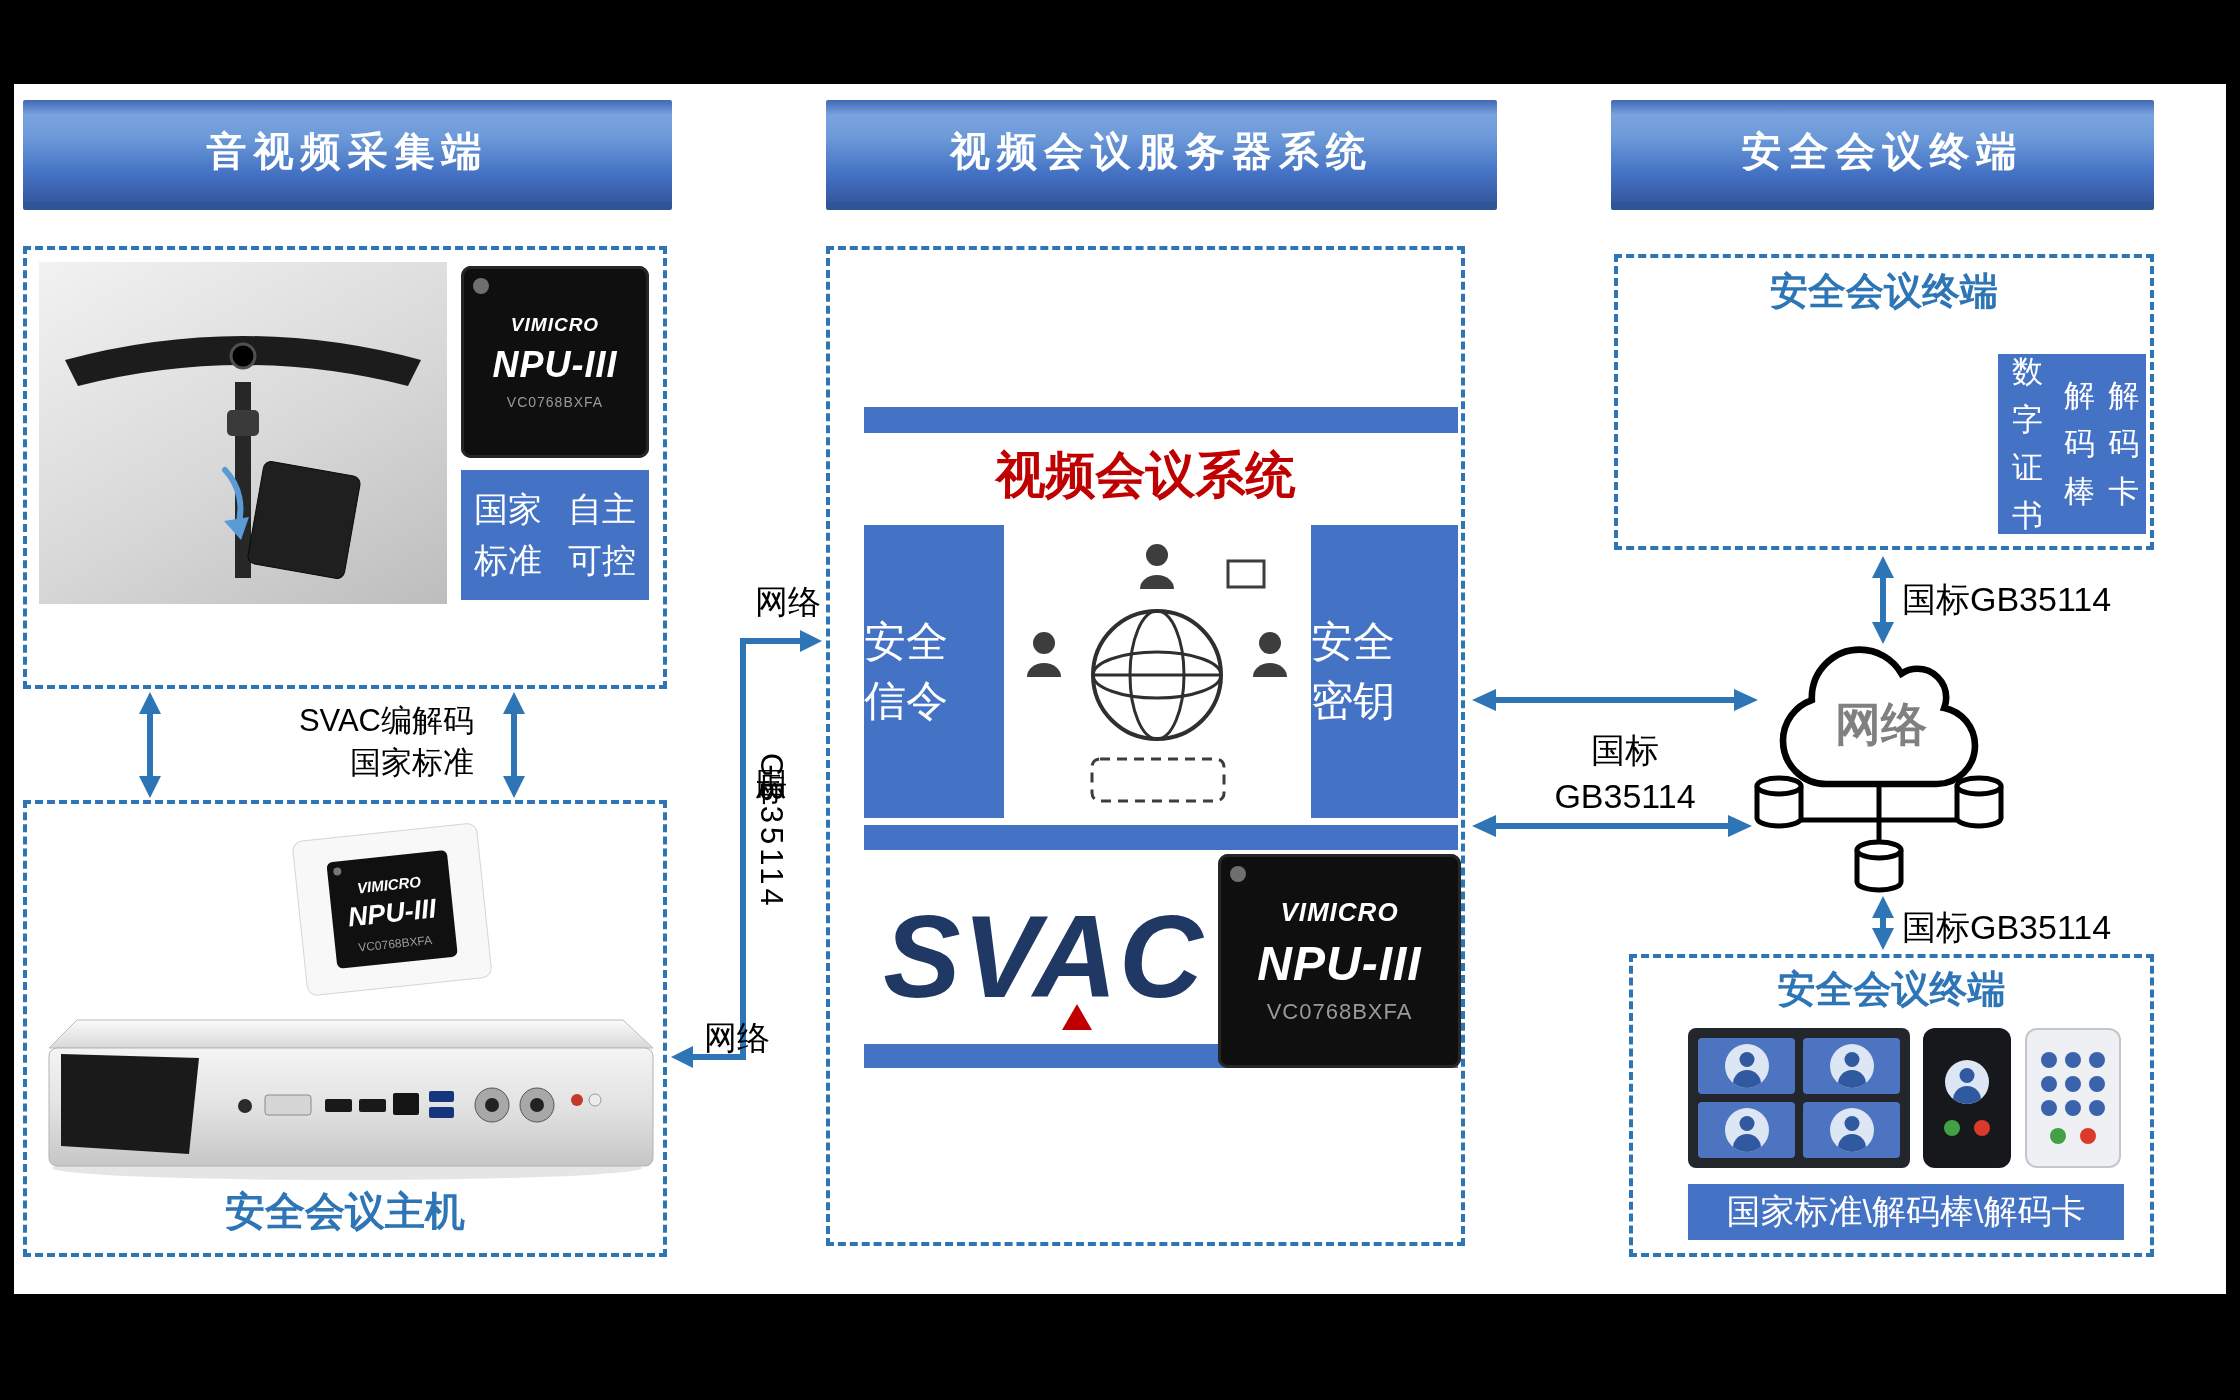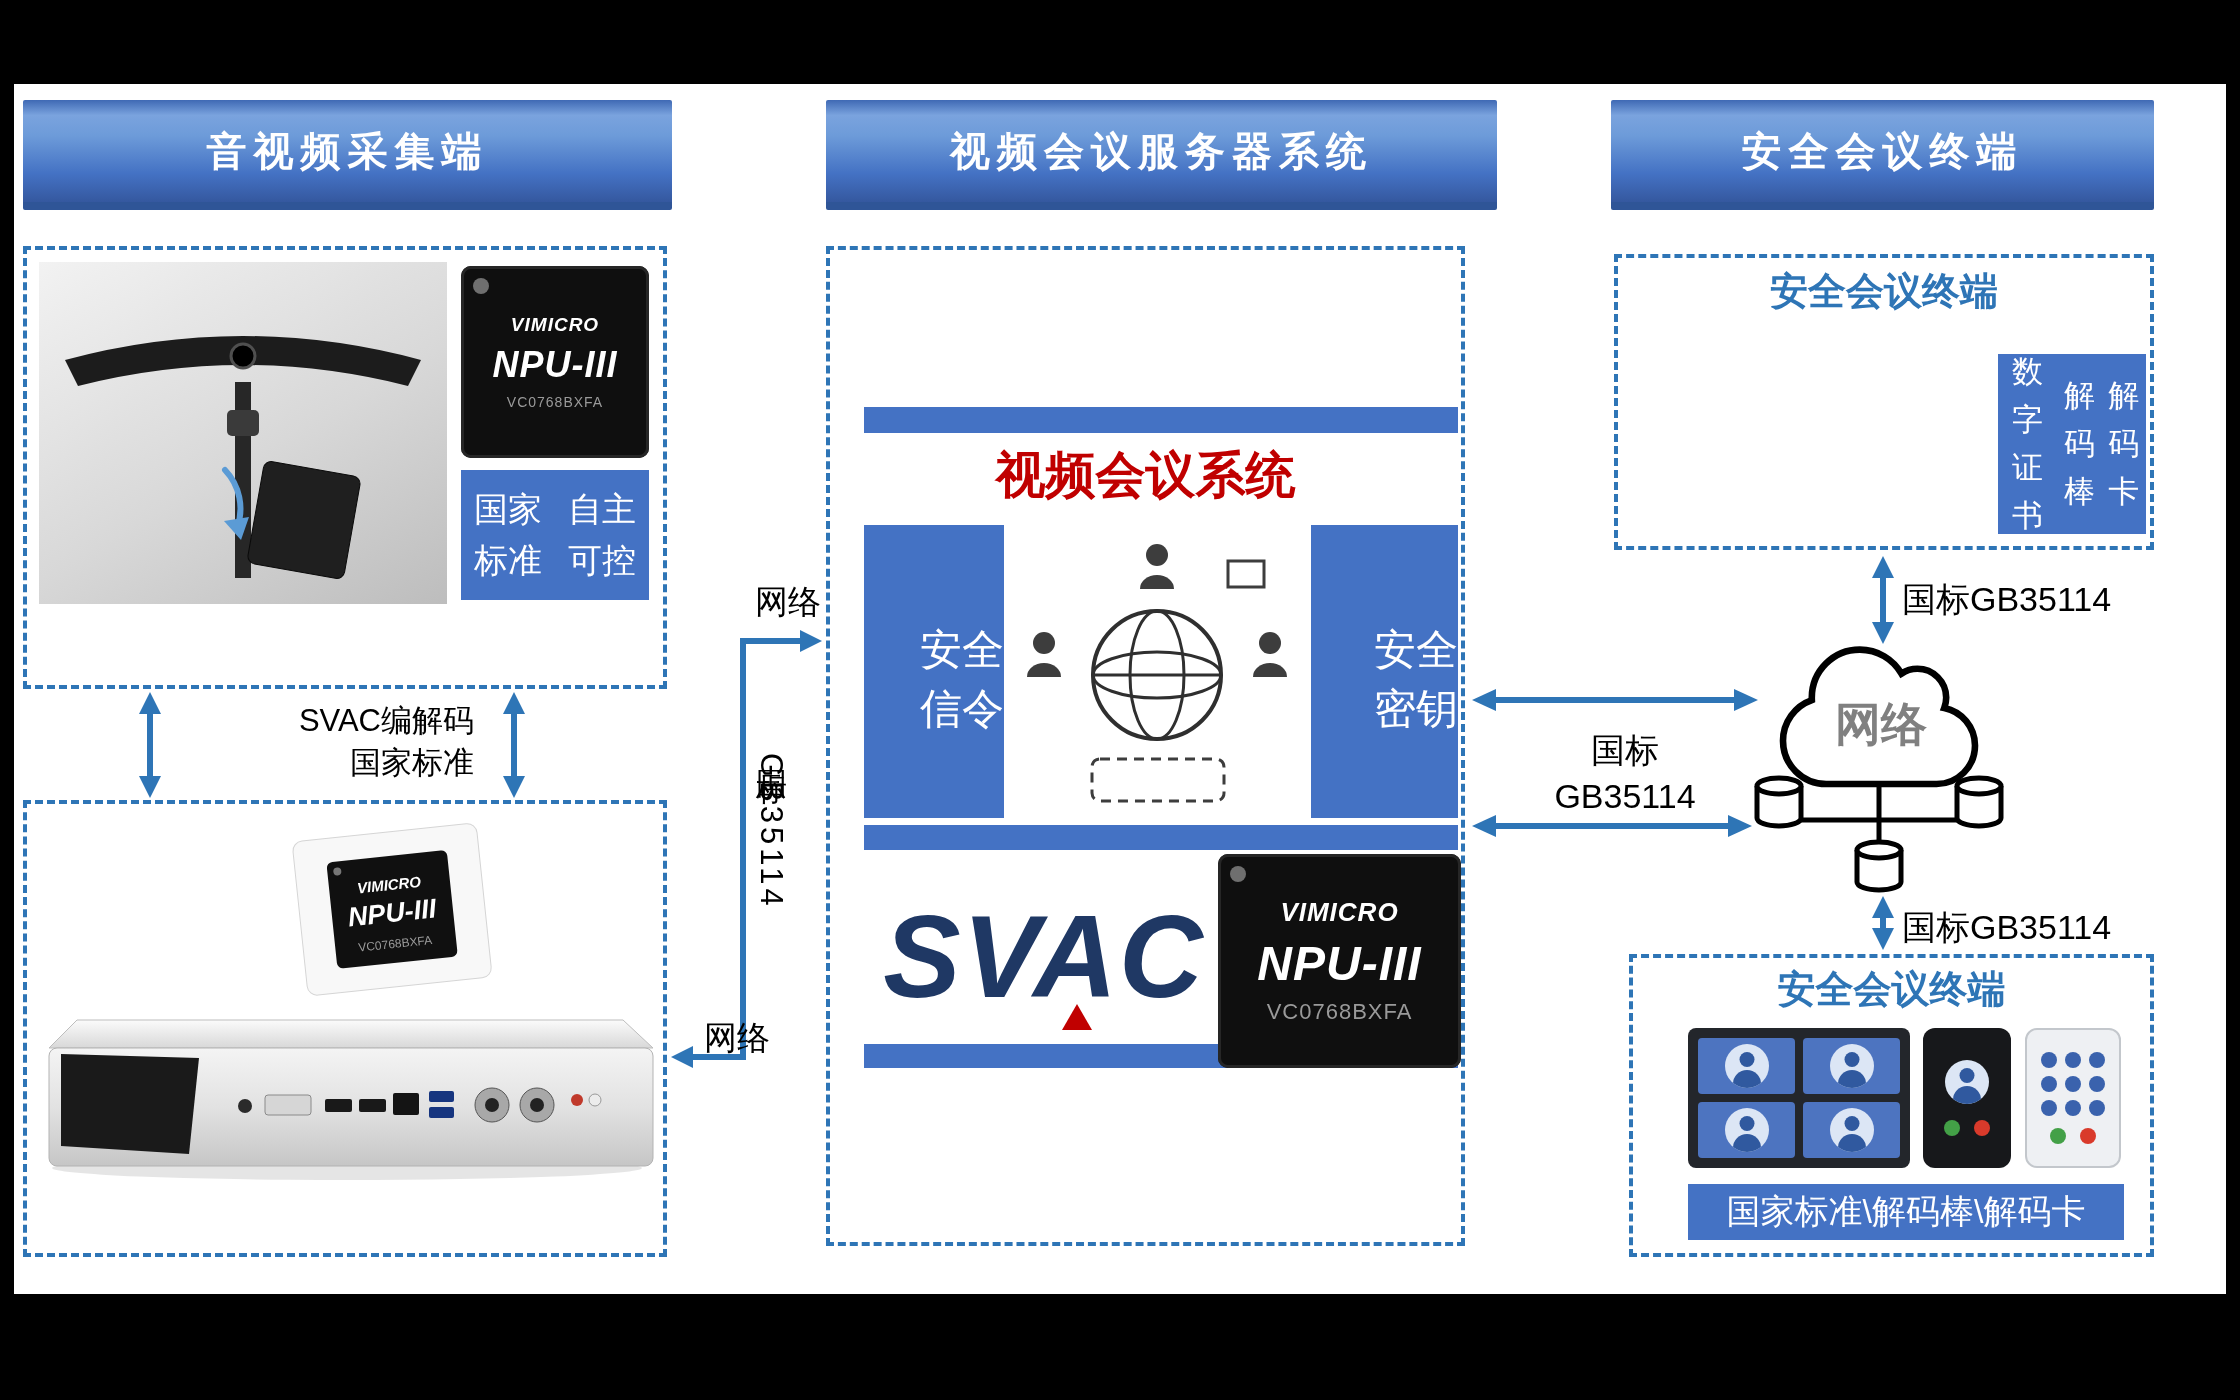--- a/index.html
+++ b/index.html
@@ -28,22 +28,22 @@
     box-shadow:inset 0 0 0 3px #262626; }
   .chip .pin { position:absolute; left:12px; top:12px; width:16px; height:16px; border-radius:50%; background:#6f6f6f; }
   .chip .brand { font-style:italic; font-weight:bold; letter-spacing:1px; }
   .chip .model { font-style:italic; font-weight:bold; letter-spacing:1px; }
   .chip .part  { color:#9a9a9a; letter-spacing:1px; }
 
   .badge { position:absolute; background:#4472C4; color:#fff; text-align:center;
     display:flex; flex-direction:row; align-items:center; justify-content:center;
     font-size:34px; line-height:1.5; }
 
-  .panel-label { position:absolute; color:#fff; font-size:42px; line-height:1.4; text-align:right;
-    display:flex; flex-direction:column; justify-content:center;margin-top:8px; }
+  .panel-label { position:absolute; color:#fff; font-size:42px; line-height:1.4; text-align:left;
+    display:flex; flex-direction:column; justify-content:center; }
 
   .photo { position:absolute; background:linear-gradient(150deg,#f2f2f2 0%,#d8d8d8 55%,#bdbdbd 100%); overflow:hidden; }
 
   .svac { position:absolute; display:flex; align-items:center; justify-content:center; }
   .svac .word { font-size:116px; font-weight:bold; font-style:italic; color:#1F3864; letter-spacing:2px; }
   .svac .tri { position:absolute; left:55%; bottom:34px; width:0; height:0;
     border-left:15px solid transparent; border-right:15px solid transparent; border-bottom:26px solid #C00000; }
 
   .tv { position:absolute; }
   .tv-cam { position:absolute; left:50%; top:-15px; transform:translateX(-50%);
@@ -161,20 +161,21 @@
     </g>
     <g transform="translate(255,28) rotate(-6)">
       <rect x="0" y="0" width="185" height="155" rx="10" fill="#f8f8f8" stroke="#d5d5d5"></rect>
       <rect x="32" y="24" width="121" height="107" rx="6" fill="#101010"></rect>
       <circle cx="42" cy="34" r="4" fill="#777"></circle>
       <text x="92" y="58" text-anchor="middle" fill="#fff" font-size="15" font-style="italic" font-weight="bold">VIMICRO</text>
       <text x="92" y="90" text-anchor="middle" fill="#fff" font-size="27" font-style="italic" font-weight="bold">NPU-III</text>
       <text x="92" y="116" text-anchor="middle" fill="#9a9a9a" font-size="12">VC0768BXFA</text>
     </g>
   </svg>
+  <div class="caption" style="left:0;right:0;bottom:14px;">安全会议主机</div>
 </div>
 
 <div class="dashed" style="left:826px;top:246px;width:639px;height:1000px;">
   <div class="bar" style="left:34px;top:157px;width:594px;height:26px;"></div>
   <div style="position:absolute;left:0;width:100%;top:192px;text-align:center;color:#C00000;font-size:50px;font-weight:bold;">视频会议系统</div>
 
   <div class="bar" style="left:34px;top:275px;width:594px;height:293px;">
     <div class="panel-label" style="left:0;top:0;width:140px;height:100%;">
       <span>安全</span>
       <span>信令</span>

